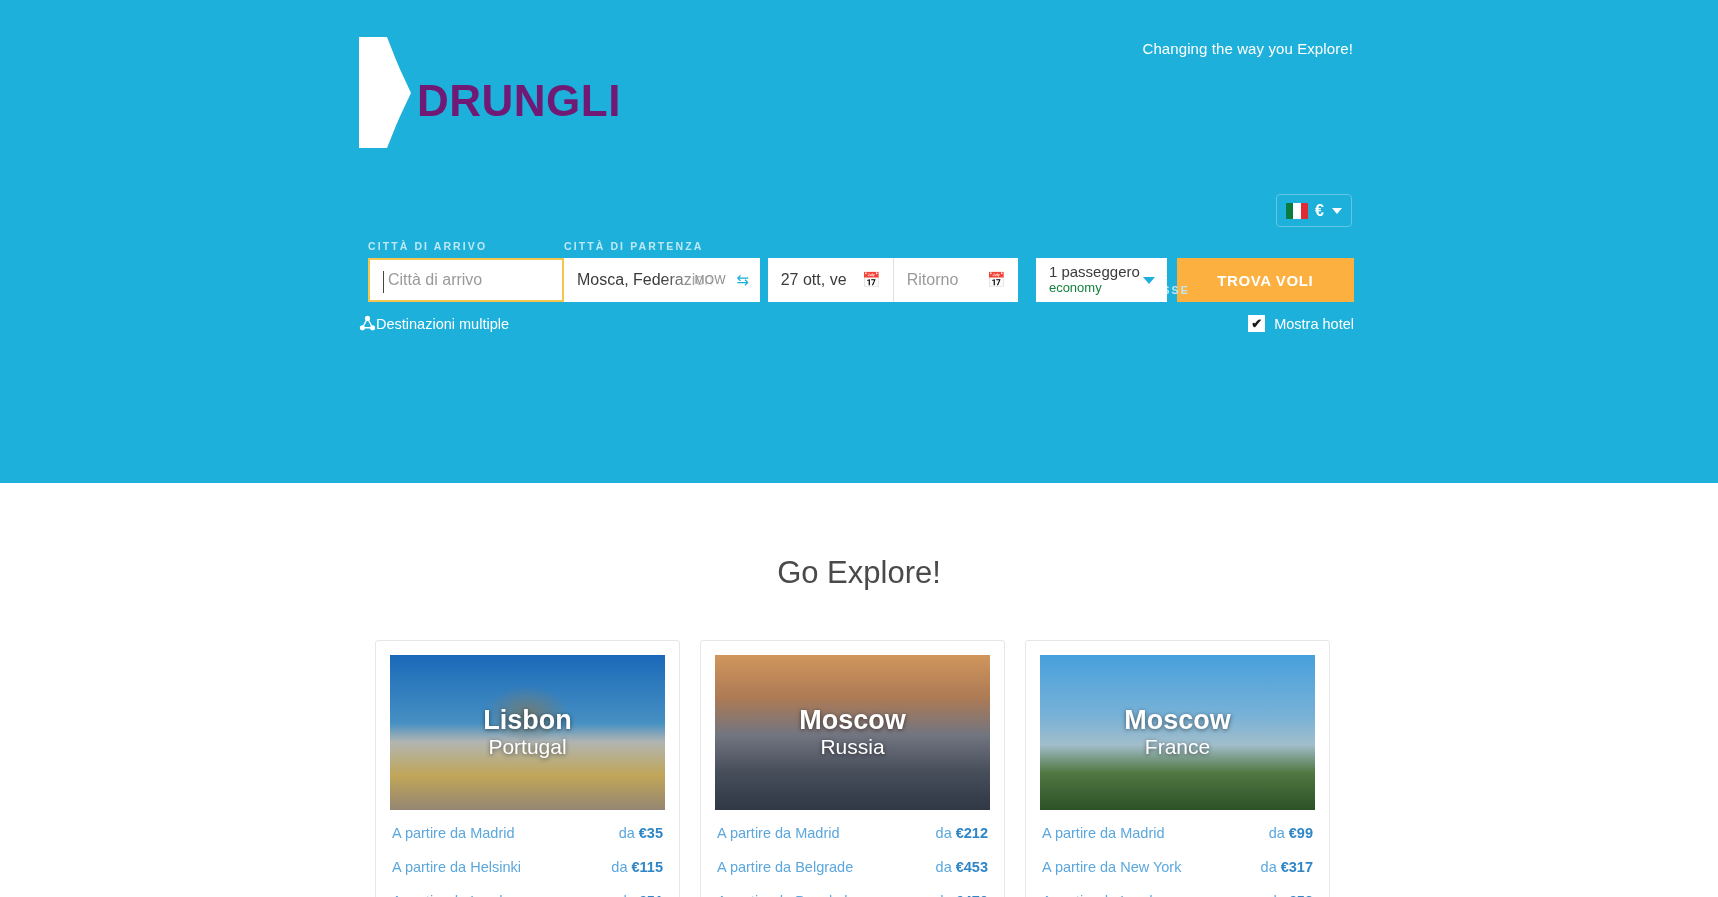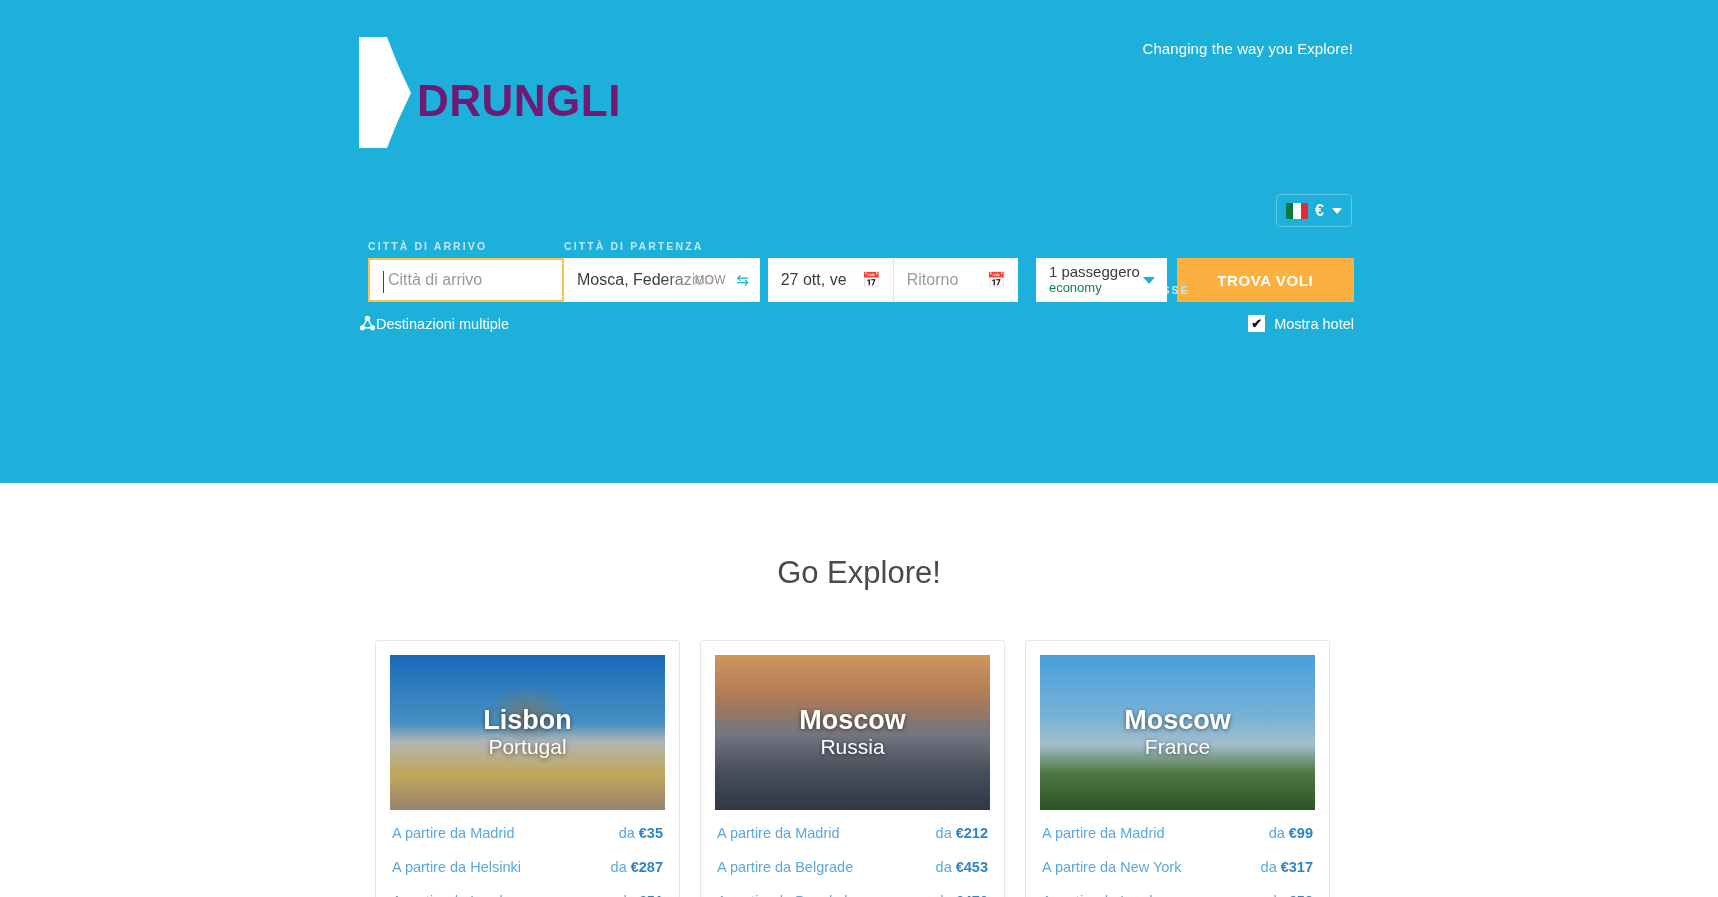--- a/index.html
+++ b/index.html
@@ -287,21 +287,21 @@
           <div class="country">Portugal</div>
         </div>
       </div>
       <div class="prices">
         <div class="prow">
           <span class="to">A partire da Madrid</span>
           <span class="amt"><span>da</span> <b>€35</b></span>
         </div>
         <div class="prow">
           <span class="to">A partire da Helsinki</span>
-          <span class="amt"><span>da</span> <b>€287</b></span>
+          <span class="amt"><span>da</span> <b>€115</b></span>
         </div>
         <div class="prow">
           <span class="to">A partire da London</span>
           <span class="amt"><span>da</span> <b>€51</b></span>
         </div>
       </div>
     </div>
 
     <div class="card">
       <div class="card-img img-moscow">

